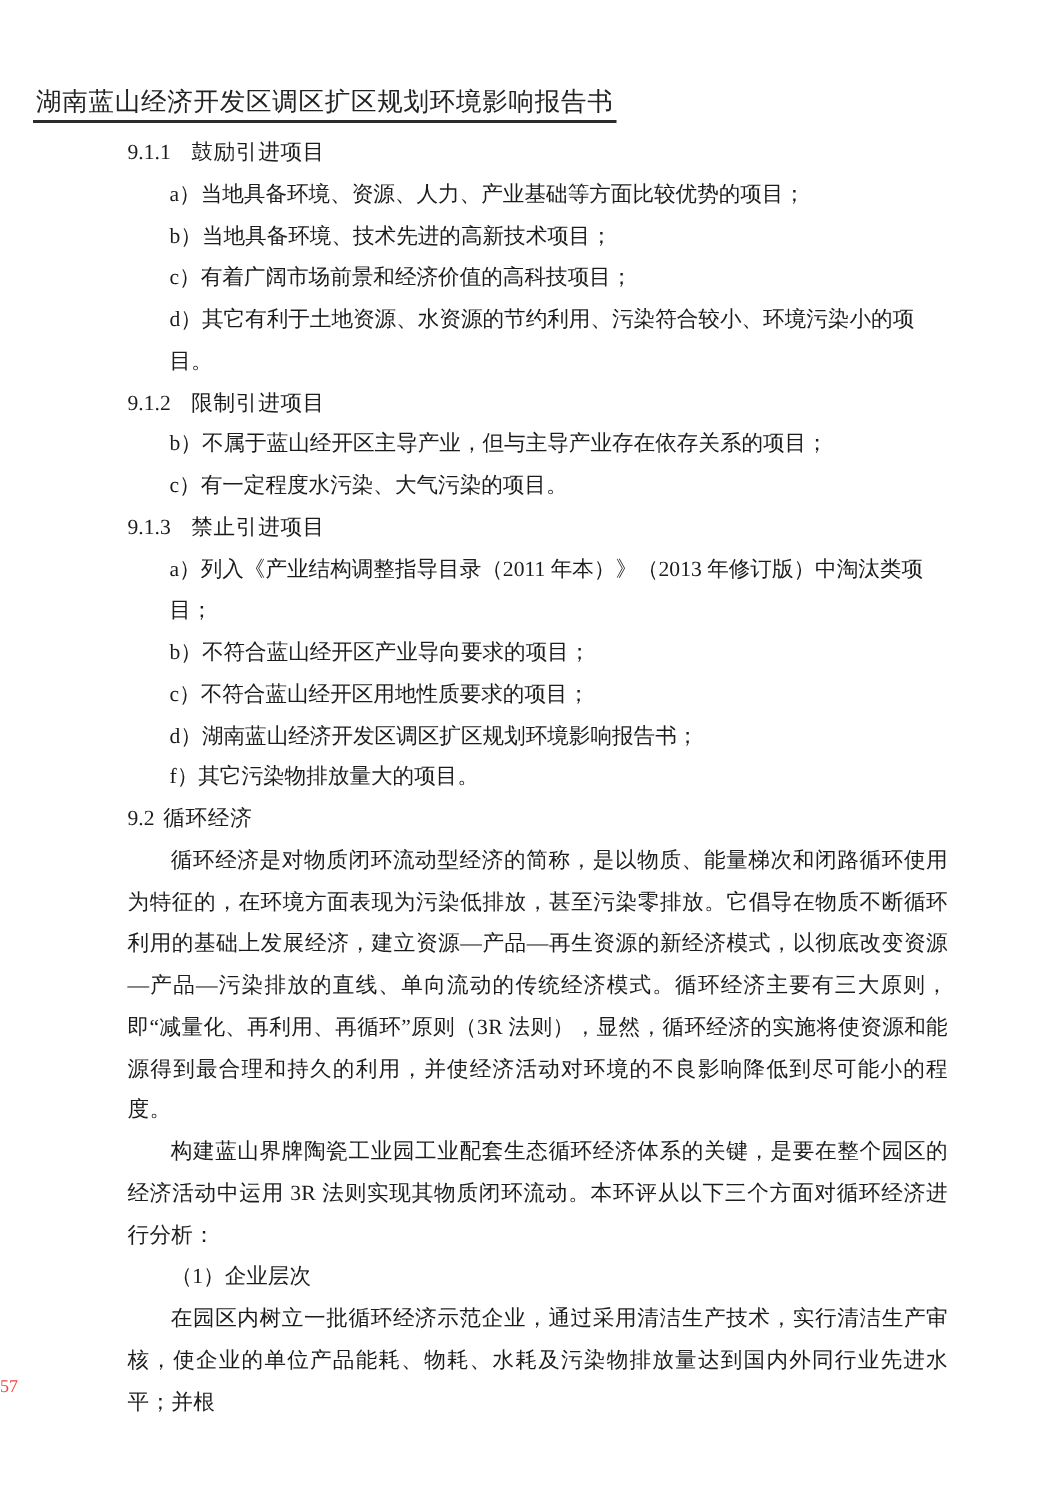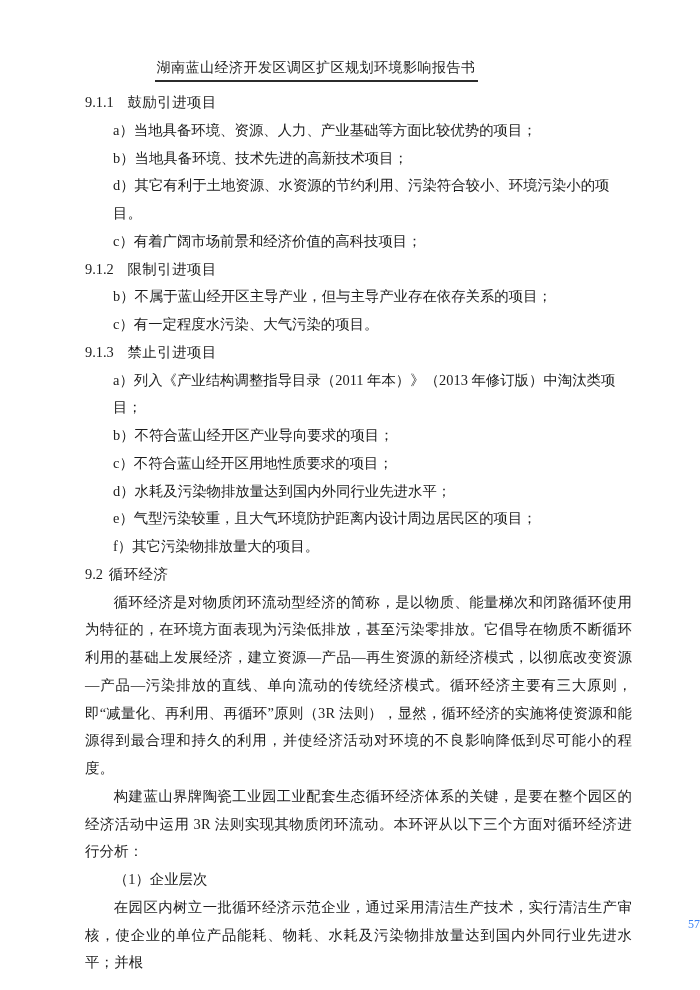--- a/index.html
+++ b/index.html
@@ -14,25 +14,26 @@
     background: #ffffff;
     font-family: "Liberation Serif", "DejaVu Serif", serif;
     color: #1e1e1e;
     overflow: hidden;
   }
   .doc-header {
     position: absolute;
     top: 60px;
     left: 0;
     right: 68px;
-    text-align: center;
-    font-size: 14px;
+    text-align: left;
+    font-size: 17px;
     line-height: 16px;
     letter-spacing: 0.5px;
     color: #222;
+    padding-left: 22px;
   }
   .doc-header .header-title {
     display: inline-block;
     border-bottom: 2px solid #2b2b2b;
     padding: 0 2px 4px 2px;
   }
   .content {
     position: absolute;
     top: 89px;
     left: 85px;
@@ -67,58 +68,57 @@
   .subhead {
     margin: 0;
     text-indent: 2em;
     text-align: left;
   }
   .page-number {
     position: absolute;
     top: 917px;
     left: 0;
     width: 100%;
-    text-align: right;
+    text-align: left;
     font-size: 12px;
-    color: #3b82f6;
+    color: #ef4444;
   }
 </style>
 </head>
 <body>
 
 <div class="page">
 
   <div class="doc-header">
     <span class="header-title">湖南蓝山经济开发区调区扩区规划环境影响报告书</span>
   </div>
 
   <div class="content">
 
     <div class="heading h3">
       <span class="h-num">9.1.1</span><span class="h-title">鼓励引进项目</span>
     </div>
     <div class="list-item">a）当地具备环境、资源、人力、产业基础等方面比较优势的项目；</div>
     <div class="list-item">b）当地具备环境、技术先进的高新技术项目；</div>
+    <div class="list-item">c）有着广阔市场前景和经济价值的高科技项目；</div>
     <div class="list-item">d）其它有利于土地资源、水资源的节约利用、污染符合较小、环境污染小的项目。</div>
-    <div class="list-item">c）有着广阔市场前景和经济价值的高科技项目；</div>
 
     <div class="heading h3">
       <span class="h-num">9.1.2</span><span class="h-title">限制引进项目</span>
     </div>
     <div class="list-item">b）不属于蓝山经开区主导产业，但与主导产业存在依存关系的项目；</div>
     <div class="list-item">c）有一定程度水污染、大气污染的项目。</div>
 
     <div class="heading h3">
       <span class="h-num">9.1.3</span><span class="h-title">禁止引进项目</span>
     </div>
     <div class="list-item">a）列入《产业结构调整指导目录（2011 年本）》（2013 年修订版）中淘汰类项目；</div>
     <div class="list-item">b）不符合蓝山经开区产业导向要求的项目；</div>
     <div class="list-item">c）不符合蓝山经开区用地性质要求的项目；</div>
-    <div class="list-item">d）水耗及污染物排放量达到国内外同行业先进水平；</div>
-    <div class="list-item">e）气型污染较重，且大气环境防护距离内设计周边居民区的项目；</div>
+    <div class="list-item">d）湖南蓝山经济开发区调区扩区规划环境影响报告书；</div>
     <div class="list-item">f）其它污染物排放量大的项目。</div>
 
     <div class="heading h2">
       <span class="h-num">9.2</span><span class="h-title">循环经济</span>
     </div>
     <p class="para">循环经济是对物质闭环流动型经济的简称，是以物质、能量梯次和闭路循环使用为特征的，在环境方面表现为污染低排放，甚至污染零排放。它倡导在物质不断循环利用的基础上发展经济，建立资源—产品—再生资源的新经济模式，以彻底改变资源—产品—污染排放的直线、单向流动的传统经济模式。循环经济主要有三大原则，即“减量化、再利用、再循环”原则（3R 法则），显然，循环经济的实施将使资源和能源得到最合理和持久的利用，并使经济活动对环境的不良影响降低到尽可能小的程度。</p>
     <p class="para">构建蓝山界牌陶瓷工业园工业配套生态循环经济体系的关键，是要在整个园区的经济活动中运用 3R 法则实现其物质闭环流动。本环评从以下三个方面对循环经济进行分析：</p>
     <p class="subhead">（1）企业层次</p>
     <p class="para">在园区内树立一批循环经济示范企业，通过采用清洁生产技术，实行清洁生产审核，使企业的单位产品能耗、物耗、水耗及污染物排放量达到国内外同行业先进水平；并根</p>
 

